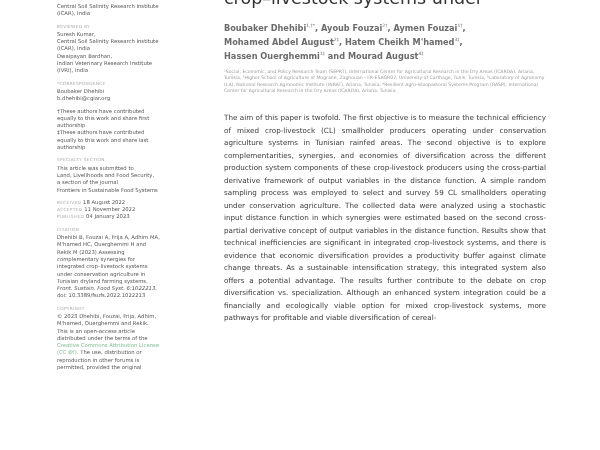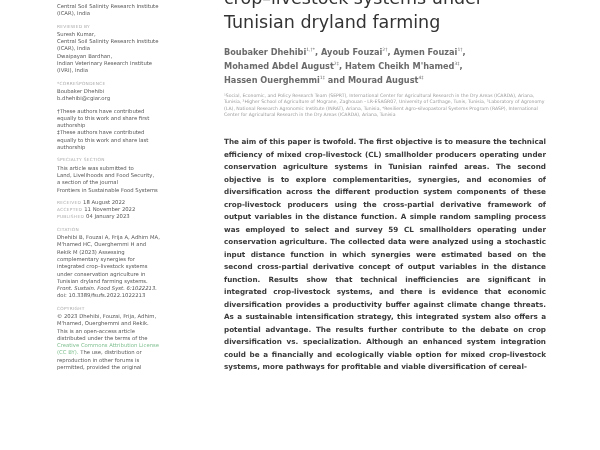--- a/index.html
+++ b/index.html
@@ -26,21 +26,21 @@
     margin:0; font-weight:normal;
   }
   .authors {
     margin-top:10px; font-size:8.2px; line-height:12.5px; color:#6b6b6b; font-weight:bold;
   }
   .authors sup { font-size:4.5px; font-weight:normal; }
   .affil {
     margin-top:6px; font-size:4.6px; line-height:6.4px; color:#9a9a9a;
   }
   .abstract {
-    margin-top:18px; font-size:7.2px; line-height:12.5px; color:#3a3a3a; text-align:justify;font-weight:bold;
+    margin-top:18px; font-size:7.2px; line-height:12.5px; color:#3a3a3a; text-align:justify;
   }
 </style>
 </head>
 <body>
 
 <div class="sidebar">
   <div class="block" style="margin-top:3px;">
     <span class="line">Central Soil Salinity Research Institute</span>
     <span class="line">(ICAR), India</span>
   </div>
@@ -99,21 +99,20 @@
     <span class="line link">Creative Commons Attribution License</span>
     <span class="line"><span class="link">(CC BY).</span><span> The use, distribution or</span></span>
     <span class="line">reproduction in other forums is</span>
     <span class="line">permitted, provided the original</span>
   </div>
 </div>
 
 <div class="main">
   <h1 class="title">
     <span style="display:block">crop–livestock systems under</span>
-    <span style="display:block">Tunisian dryland farming</span>
   </h1>
   <div class="authors">
     <span>Boubaker Dhehibi</span><sup>1,†*</sup><span>,  </span>
     <span>Ayoub Fouzai</span><sup>2†</sup><span>, </span>
     <span>Aymen Fouzai</span><sup>1†</sup><span>,</span><br>
     <span>Mohamed Abdel August</span><sup>2‡</sup><span>, </span>
     <span>Hatem Cheikh M'hamed</span><sup>3‡</sup><span>,</span><br>
     <span>Hassen Ouerghemmi</span><sup>1‡</sup><span> and </span><span>Mourad August</span><sup>4‡</sup>
   </div>
   <div class="affil">¹Social, Economic, and Policy Research Team (SEPRT), International Center for Agricultural Research in the Dry Areas (ICARDA), Ariana, Tunisia, ²Higher School of Agriculture of Mograne, Zaghouan - LR-ESAGR07, University of Carthage, Tunis, Tunisia, ³Laboratory of Agronomy (LA), National Research Agronomic Institute (INRAT), Ariana, Tunisia, ⁴Resilient Agro-silvopastoral Systems Program (RASP), International Center for Agricultural Research in the Dry Areas (ICARDA), Ariana, Tunisia</div>

